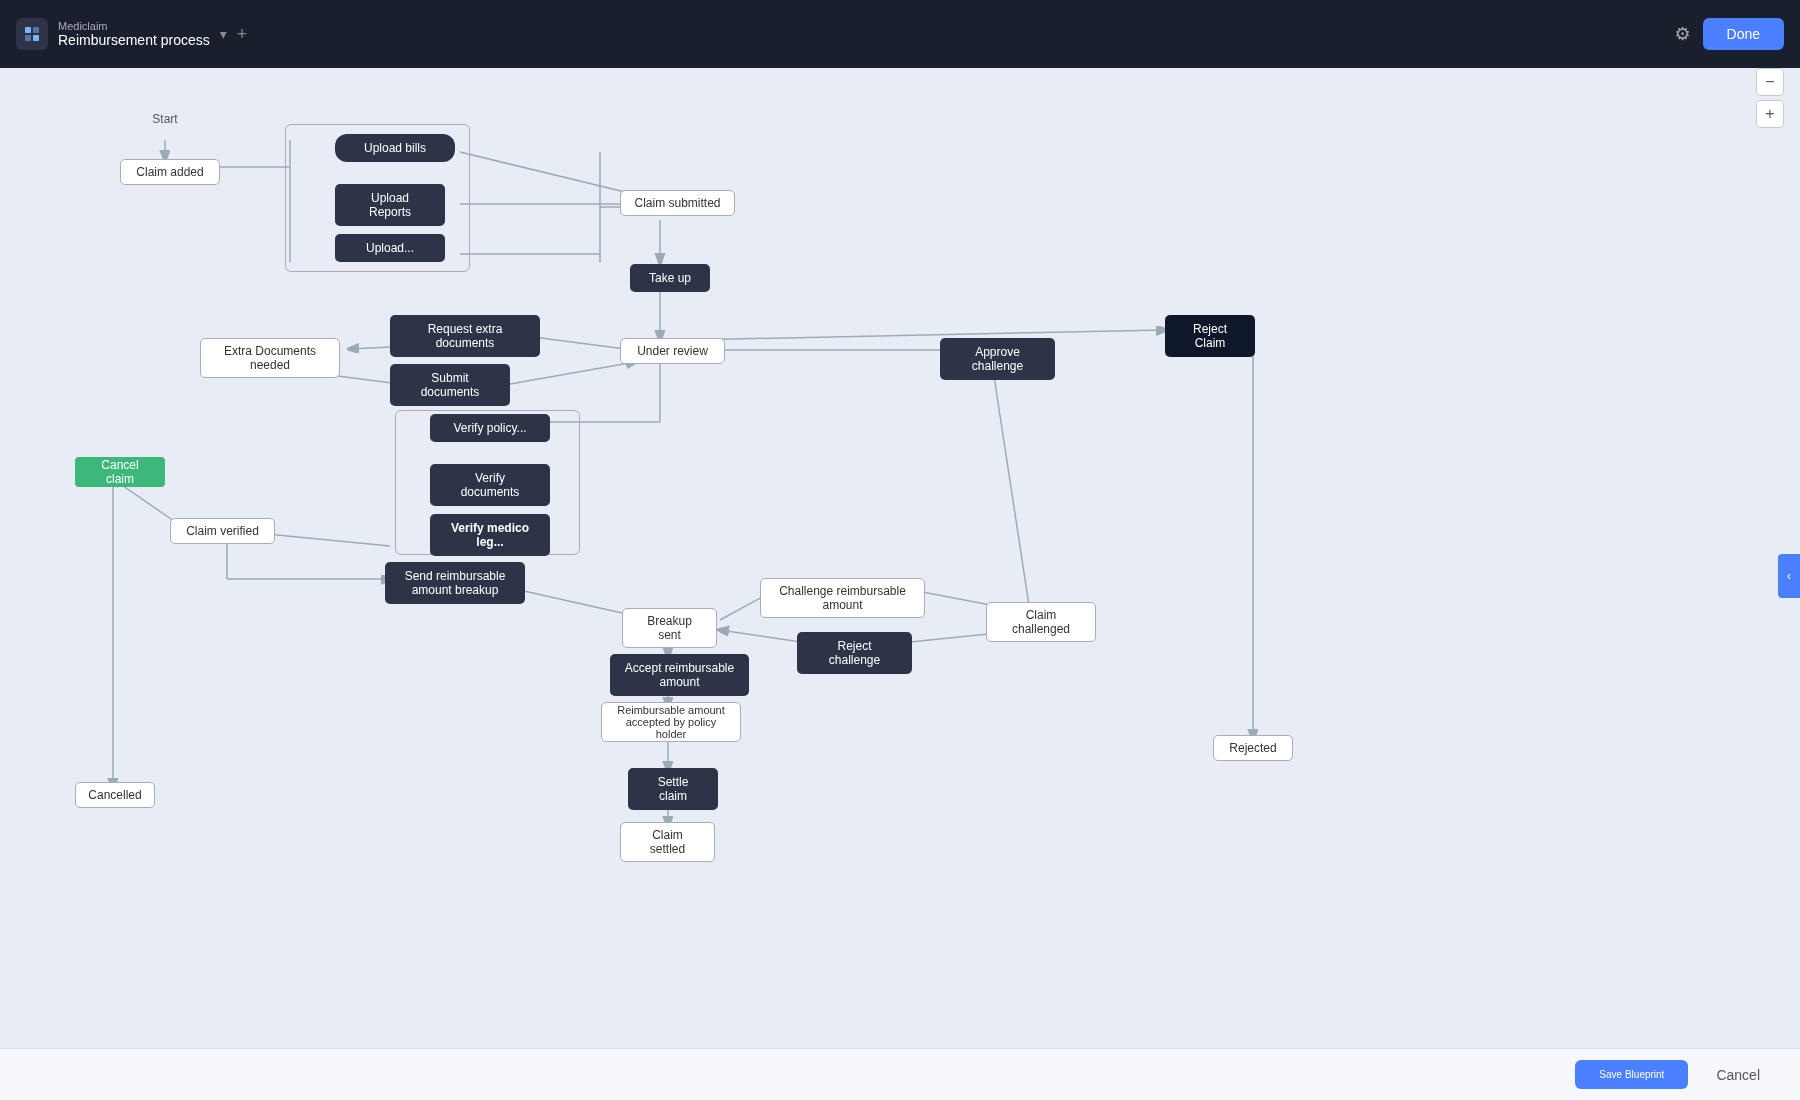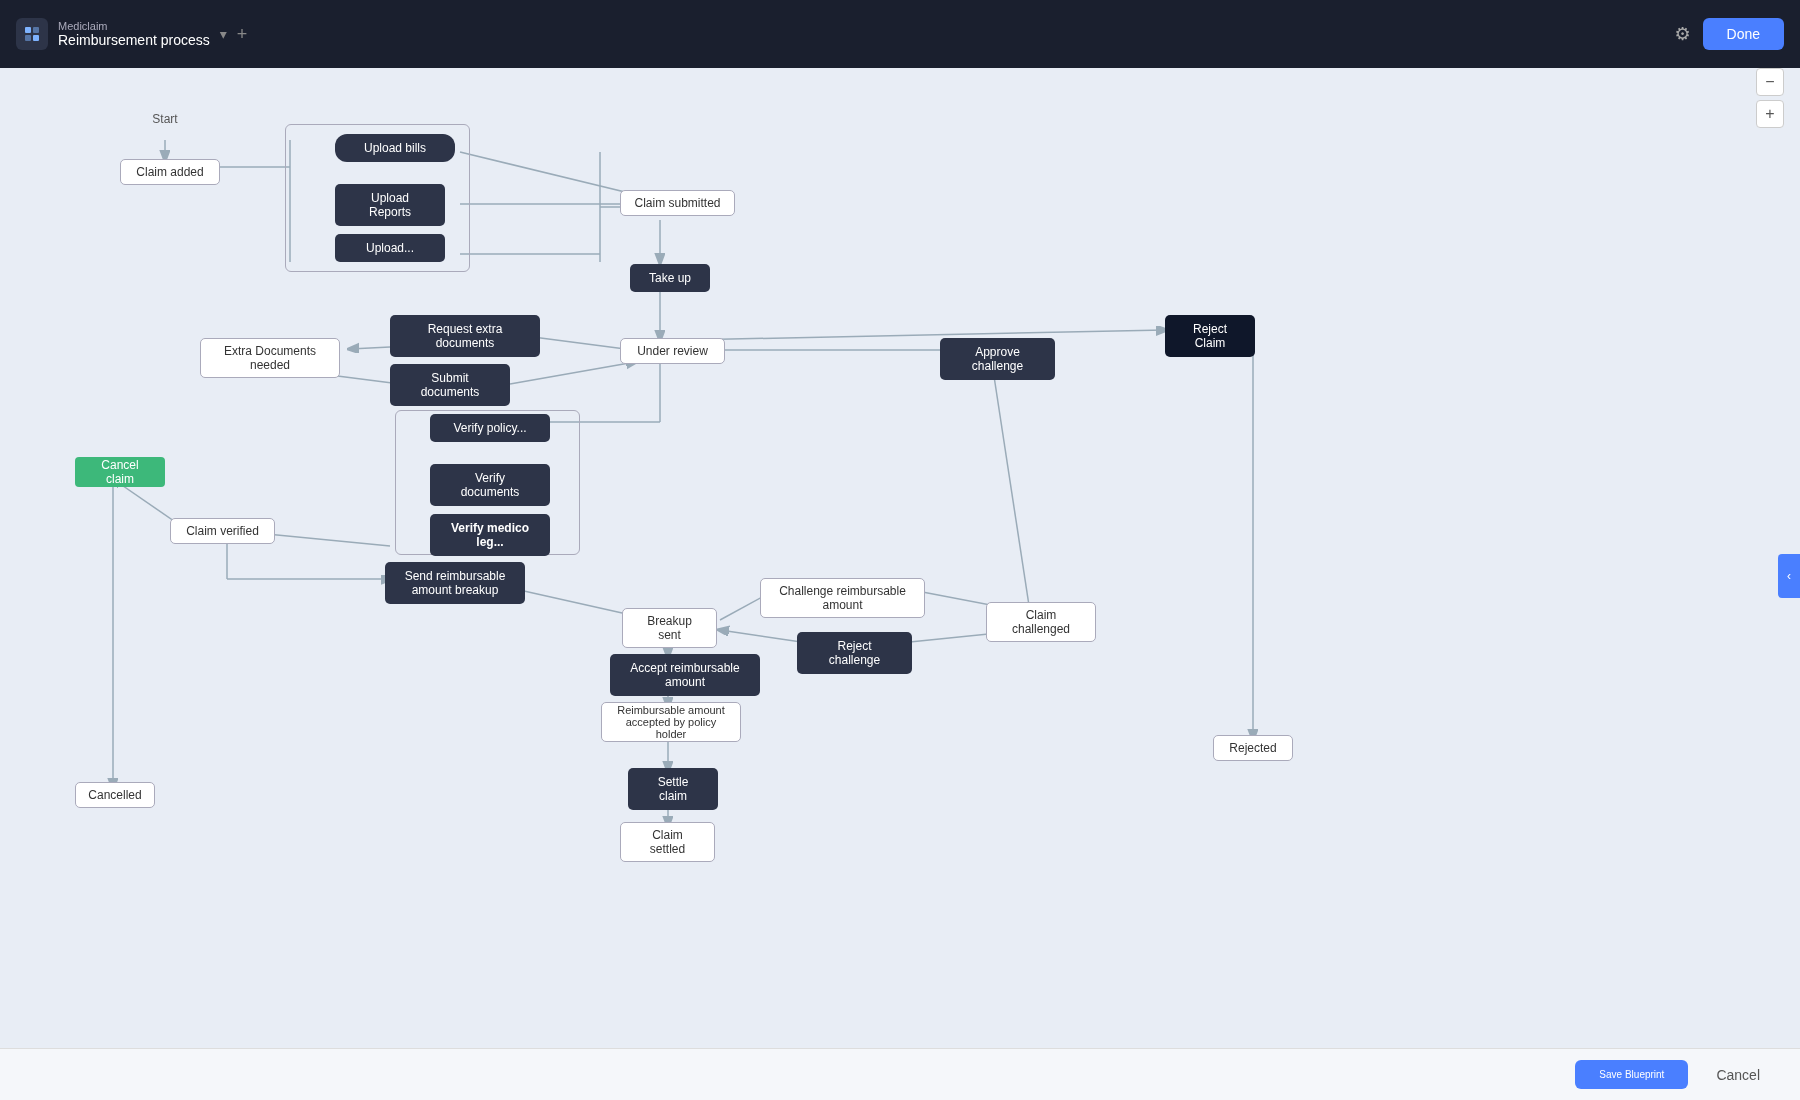--- a/index.html
+++ b/index.html
@@ -280,21 +280,21 @@
   </div>
 
   <div class="node node-dark" style="left:797px; top:580px; width:115px;">
     <span>Reject challenge</span>
   </div>
 
   <div class="node node-dark" style="left:940px; top:286px; width:115px;">
     <span>Approve challenge</span>
   </div>
 
-  <div class="node node-dark" style="left:610px; top:602px; width:150px;">
+  <div class="node node-dark" style="left:610px; top:602px; width:139px;">
     <span>Accept reimbursable amount</span>
   </div>
 
   <div class="node node-light" style="left:601px; top:650px; width:140px; height:40px; text-align:center;">
     <span style="font-size:11px;">Reimbursable amount accepted by policy holder</span>
   </div>
 
   <div class="node node-dark" style="left:628px; top:716px; width:90px;">
     <span>Settle claim</span>
   </div>

